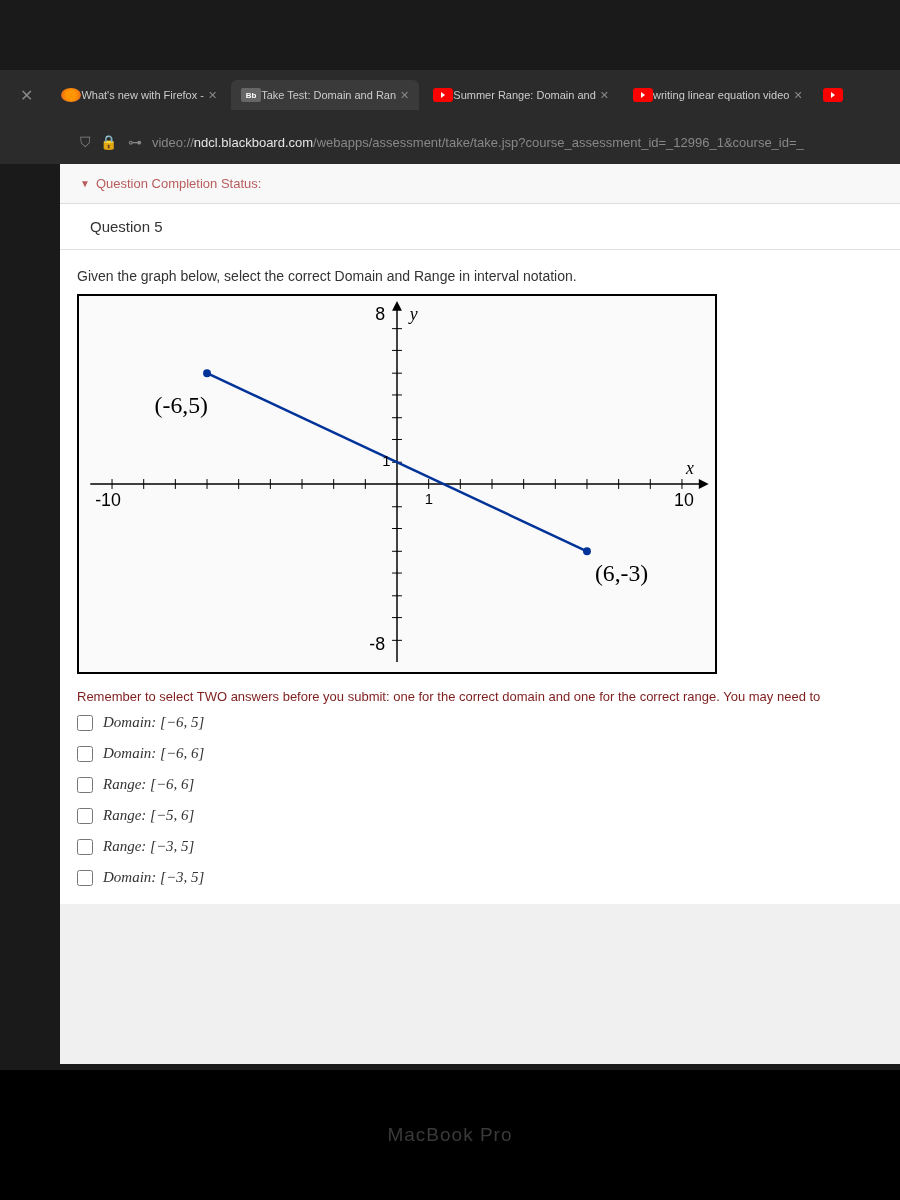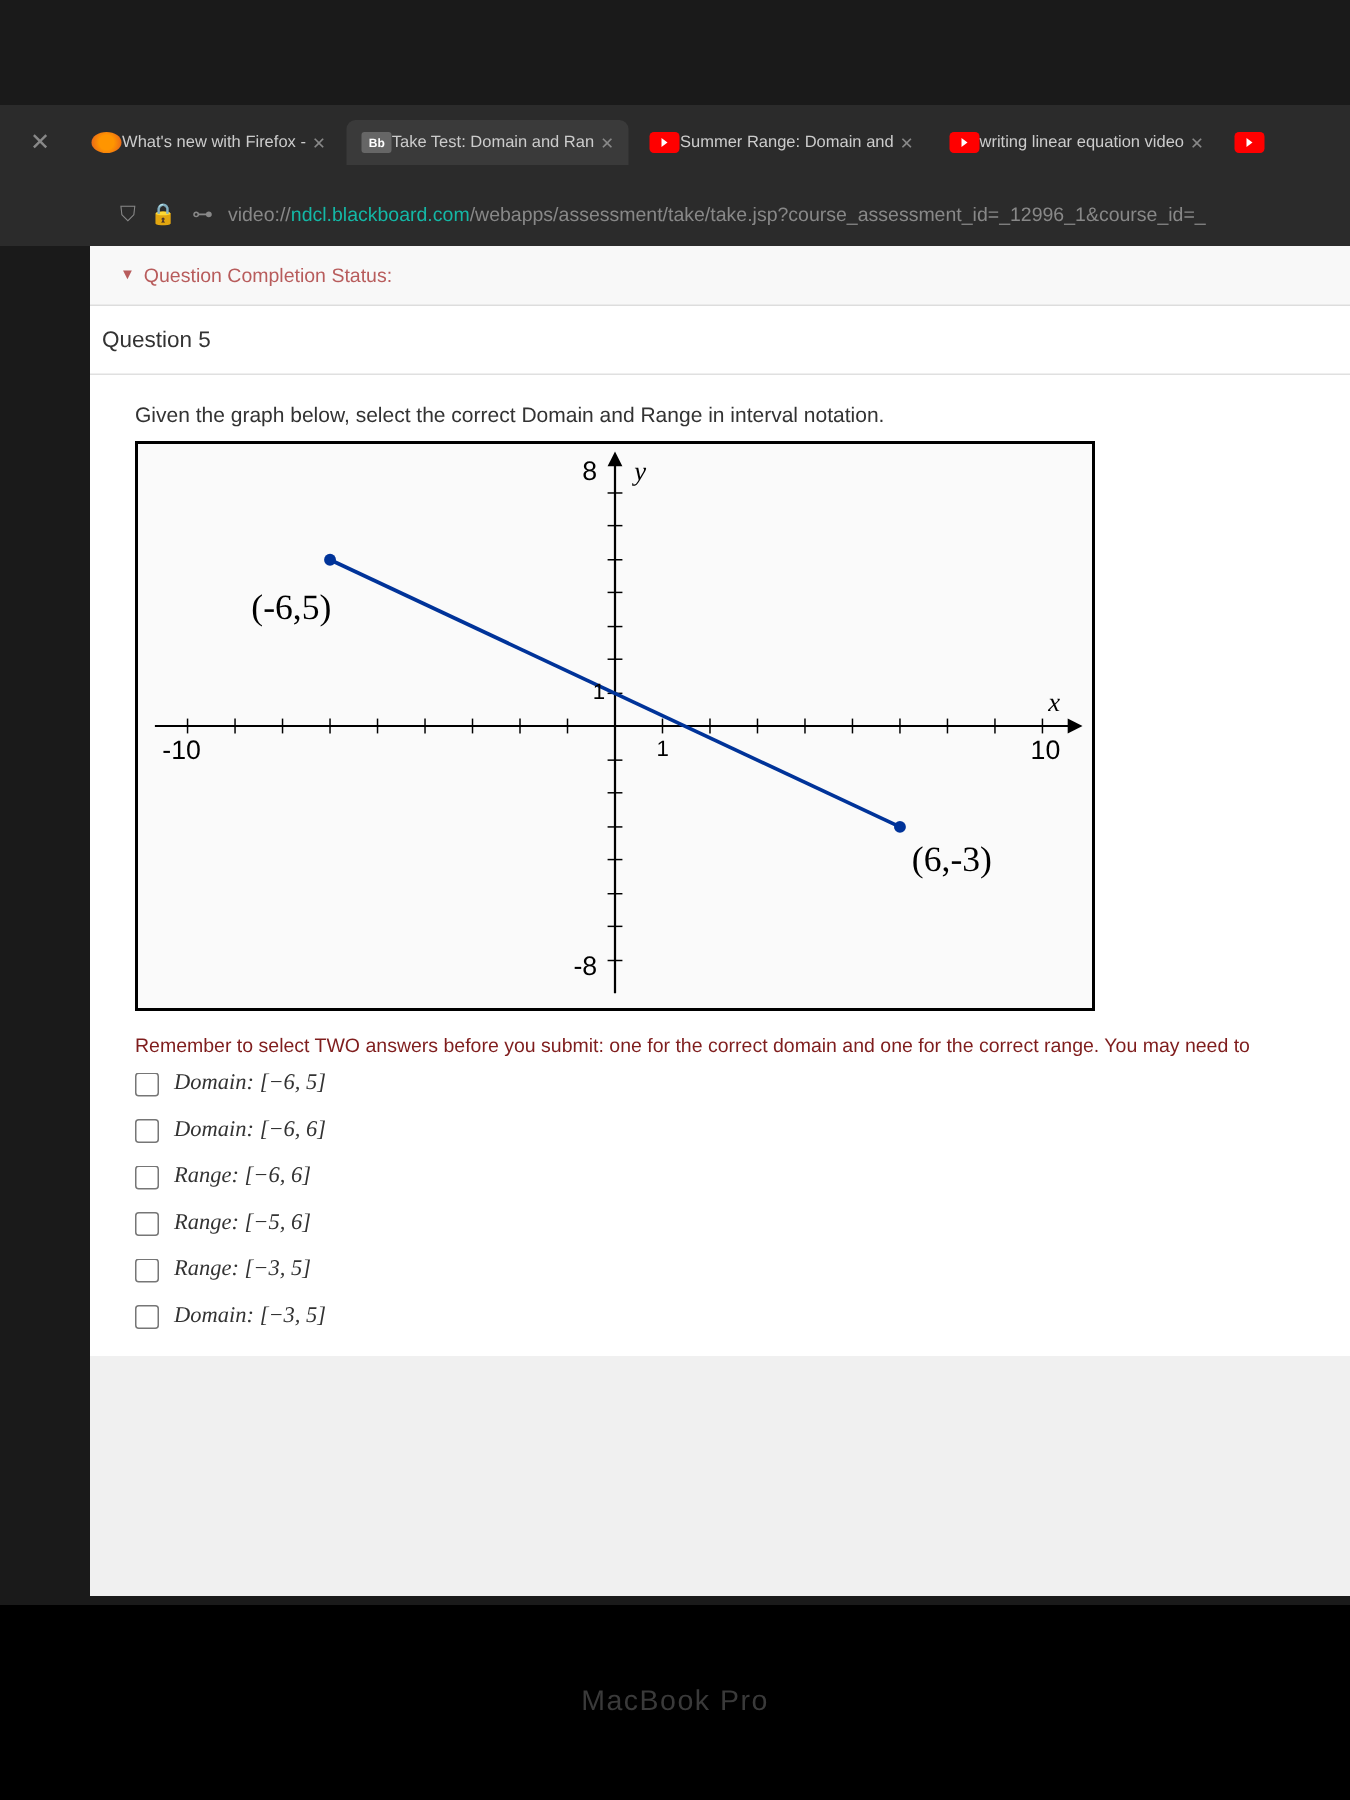--- a/index.html
+++ b/index.html
@@ -94,21 +94,21 @@
       color: #888;
       font-size: 14px;
     }
     .url {
       color: #888;
       font-size: 13px;
       white-space: nowrap;
       overflow: hidden;
     }
     .url .domain {
-      color: #14b8a6;
+      color: #e5e5e5;
     }
     .content-area {
       background: #f0f0f0;
       margin-left: 60px;
       height: 900px;
       overflow: hidden;
     }
     .completion-status {
       background: #f8f8f8;
       border-bottom: 1px solid #ddd;
@@ -118,27 +118,27 @@
       display: flex;
       align-items: center;
       gap: 6px;
     }
     .chevron {
       font-size: 10px;
       color: #b85c5c;
     }
     .question-header {
       background: #fff;
-      padding: 14px 8px;
+      padding: 14px 30px;
       font-size: 15px;
       color: #333;
       border-bottom: 1px solid #e0e0e0;
     }
     .question-body {
-      padding: 18px 30px;
+      padding: 18px 17px;
       background: #fff;
       color: #333;
       font-size: 14px;
     }
     .prompt {
       margin-bottom: 10px;
     }
     .graph-container {
       border: 2px solid #000;
       width: 640px;

